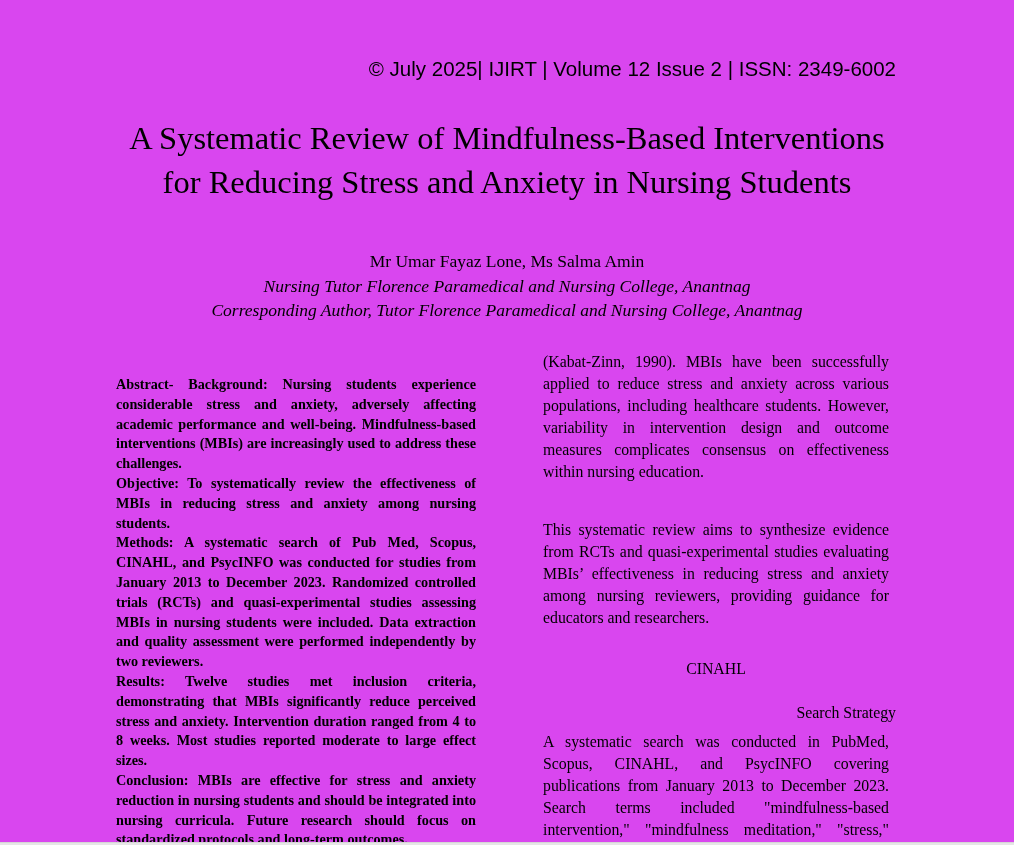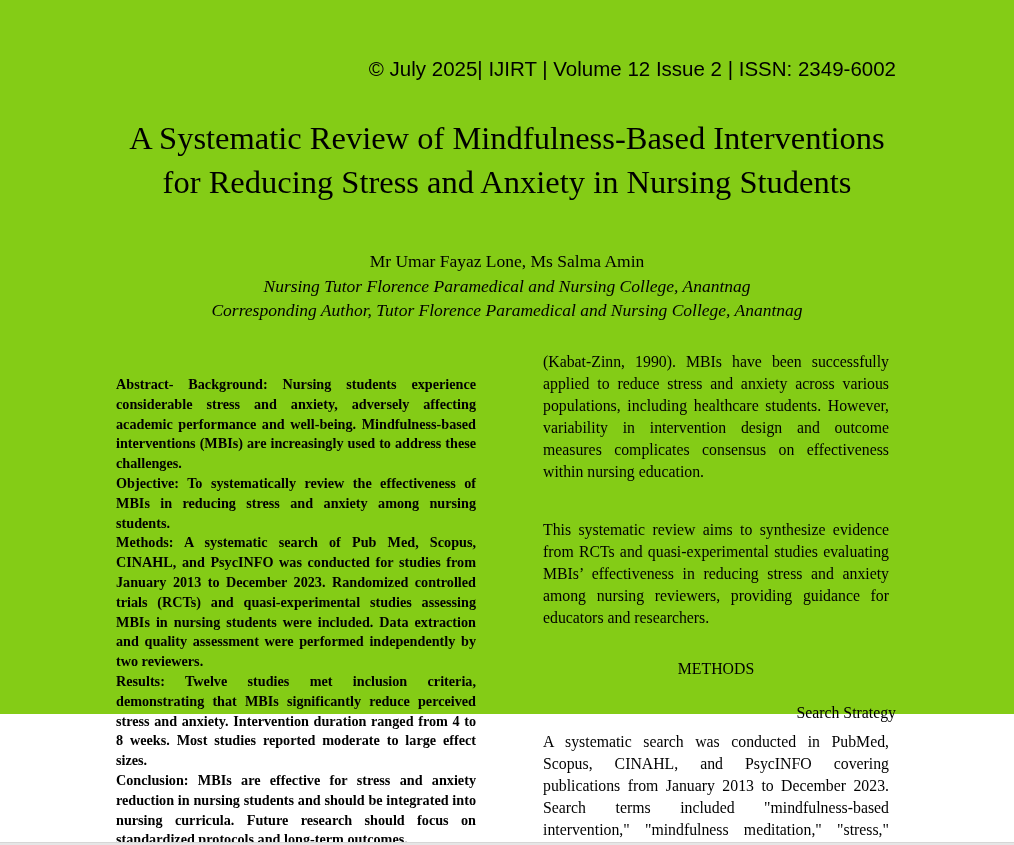--- a/index.html
+++ b/index.html
@@ -11,22 +11,22 @@
       width: 1014px;
       height: 845px;
       position: relative;
       overflow: hidden;
       color: #000000;
     }
     .page {
       position: absolute;
       left: 0; top: 0;
       width: 1014px;
-      height: 714px;
-      background: #84cc16;
+      height: 845px;
+      background: #d946ef;
     }
     .journal-header {
       position: absolute;
       top: 56px;
       right: 118px;
       font-family: "Liberation Sans", sans-serif;
       font-size: 20.5px;
       line-height: 26px;
       white-space: nowrap;
     }
@@ -124,21 +124,21 @@
     <p>Methods: A systematic search of Pub Med, Scopus, CINAHL, and PsycINFO was conducted for studies from January 2013 to December 2023. Randomized controlled trials (RCTs) and quasi-experimental studies assessing MBIs in nursing students were included. Data extraction and quality assessment were performed independently by two reviewers.</p>
     <p>Results: Twelve studies met inclusion criteria, demonstrating that MBIs significantly reduce perceived stress and anxiety. Intervention duration ranged from 4 to 8 weeks. Most studies reported moderate to large effect sizes.</p>
     <p>Conclusion: MBIs are effective for stress and anxiety reduction in nursing students and should be integrated into nursing curricula. Future research should focus on standardized protocols and long-term outcomes.</p>
   </div>
 
   <div class="col-right">
     <p>(Kabat-Zinn, 1990). MBIs have been successfully applied to reduce stress and anxiety across various populations, including healthcare students. However, variability in intervention design and outcome measures complicates consensus on effectiveness within nursing education.</p>
     <div class="para-gap"></div>
     <p>This systematic review aims to synthesize evidence from RCTs and quasi-experimental studies evaluating MBIs’ effectiveness in reducing stress and anxiety among nursing reviewers, providing guidance for educators and researchers.</p>
     <div class="para-gap"></div>
-    <p class="section-heading">METHODS</p>
+    <p class="section-heading">CINAHL</p>
     <div class="para-gap"></div>
     <p class="subheading">Search Strategy</p>
     <p>A systematic search was conducted in PubMed, Scopus, CINAHL, and PsycINFO covering publications from January 2013 to December 2023. Search terms included "mindfulness-based intervention," "mindfulness meditation," "stress," "anxiety," and "nursing students." Filters for English</p>
     <p class="cut-line">language and human subjects were applied.</p>
   </div>
 
   <div class="bottom-bar"></div>
 </div>
 
 </body></html>

